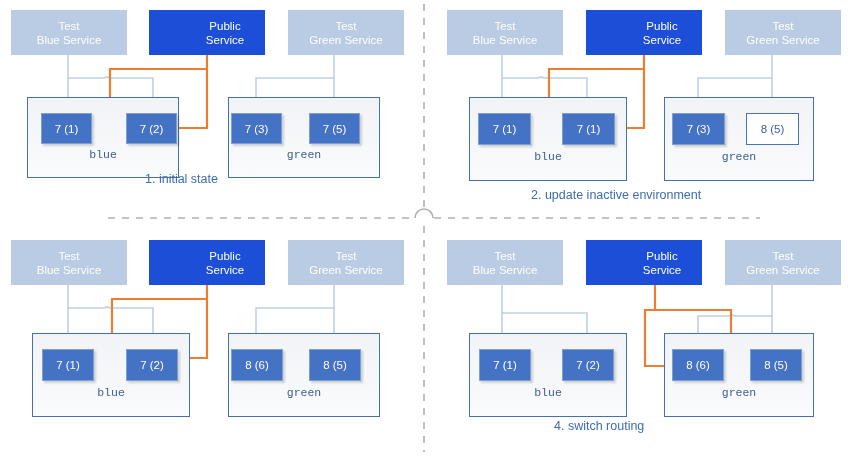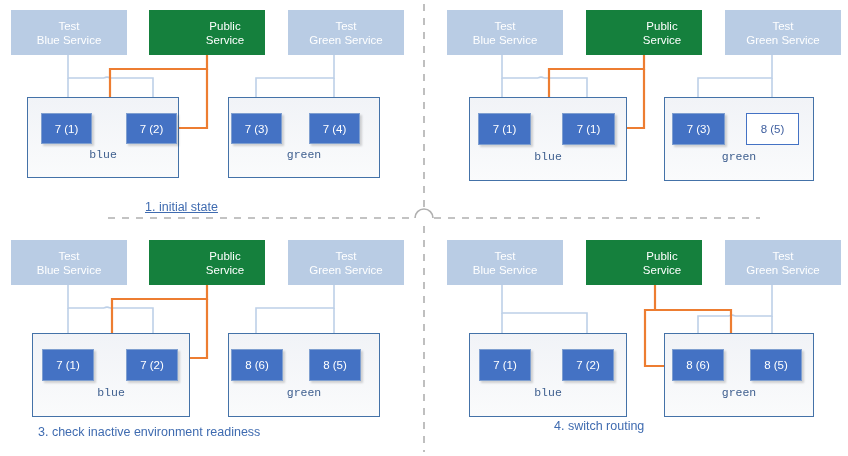--- a/index.html
+++ b/index.html
@@ -6,21 +6,21 @@
   body{width:848px;height:456px;font-family:"Liberation Sans",sans-serif;overflow:hidden;}
   #stage{position:relative;width:732px;height:456px;}
   .panel{position:absolute;width:424px;height:228px;}
   .p1{left:0;top:0;} .p2{left:424px;top:0;} .p3{left:0;top:228px;} .p4{left:424px;top:228px;}
 
   .svc{position:absolute;display:flex;align-items:center;justify-content:center;
        text-align:center;color:#ffffff;font-size:11.5px;line-height:14px;
        box-sizing:border-box;}
   .svc.light{background:#b9cce4;}
   .svc.dark{background:#7architecture;}
-  .svc.dark{background:#15803d;padding-left:36px;}
+  .svc.dark{background:#1d4ed8;padding-left:36px;}
 
   .env{position:absolute;box-sizing:border-box;border:1px solid #4472a8;
        background:linear-gradient(180deg,#f1f3f7 0%,#fafbfc 100%);font-family:Liberation Mono, monospace;}
   .env-label{position:absolute;width:100%;text-align:center;color:#3f5f8f;
        font-size:11.5px;}
 
   .node{position:absolute;box-sizing:border-box;display:flex;align-items:center;
         justify-content:center;font-size:11.5px;
         background:#4472c4;color:#ffffff;border:1px solid #7f9fd0;
         box-shadow:1.5px 1.5px 2px rgba(0,0,0,.16);}
@@ -78,23 +78,23 @@
     <div class="env" style="left:27px;top:97px;width:152px;height:81px;">
       <div class="env-label" style="top:50px;">blue</div>
     </div>
     <div class="node" style="left:41px;top:113px;width:51px;height:31px;">7 (1)</div>
     <div class="node" style="left:126px;top:113px;width:51px;height:31px;">7 (2)</div>
 
     <div class="env" style="left:228px;top:97px;width:152px;height:81px;">
       <div class="env-label" style="top:50px;">green</div>
     </div>
     <div class="node" style="left:231px;top:113px;width:51px;height:31px;">7 (3)</div>
-    <div class="node" style="left:309px;top:113px;width:51px;height:31px;">7 (4)</div>
-
-    <div class="cap" style="left:145px;top:200px;text-decoration:underline;">1. initial state</div>
+    <div class="node" style="left:309px;top:113px;width:51px;height:31px;">7 (5)</div>
+
+    <div class="cap" style="left:145px;top:172px;">1. initial state</div>
   </div>
 
   <div class="panel p2">
     <svg class="wires">
       <path class="lb" d="M78,55 L78,78 L114,78"></path>
       <path class="lb" d="M120,78 L163,78 L163,104"></path>
       <path class="lb" d="M78,78 L78,104"></path>
       <path class="lb" d="M114,78 A6,6 0 0 1 120,78"></path>
       <polygon class="lbf" points="72,104 84,104 78,114"></polygon>
       <polygon class="lbf" points="157,104 169,104 163,114"></polygon>
@@ -123,20 +123,21 @@
     </div>
     <div class="node" style="left:54px;top:113px;width:53px;height:32px;">7 (1)</div>
     <div class="node" style="left:138px;top:113px;width:53px;height:32px;">7 (1)</div>
 
     <div class="env" style="left:240px;top:97px;width:150px;height:84px;">
       <div class="env-label" style="top:52px;">green</div>
     </div>
     <div class="node" style="left:248px;top:113px;width:53px;height:32px;">7 (3)</div>
     <div class="node hollow" style="left:322px;top:113px;width:53px;height:32px;">8 (5)</div>
 
+    <div class="cap" style="left:107px;top:188px;">2. update inactive environment</div>
   </div>
 
   <div class="panel p3">
     <svg class="wires">
       <path class="lb" d="M68,57 L68,80 L104,80"></path>
       <path class="lb" d="M110,80 L153,80 L153,106"></path>
       <path class="lb" d="M68,80 L68,106"></path>
       <path class="lb" d="M104,80 A6,6 0 0 1 110,80"></path>
       <polygon class="lbf" points="62,106 74,106 68,116"></polygon>
       <polygon class="lbf" points="147,106 159,106 153,116"></polygon>
@@ -165,21 +166,20 @@
     </div>
     <div class="node" style="left:42px;top:121px;width:52px;height:32px;">7 (1)</div>
     <div class="node" style="left:126px;top:121px;width:52px;height:32px;">7 (2)</div>
 
     <div class="env" style="left:228px;top:105px;width:152px;height:84px;">
       <div class="env-label" style="top:52px;">green</div>
     </div>
     <div class="node" style="left:231px;top:121px;width:52px;height:32px;">8 (6)</div>
     <div class="node" style="left:309px;top:121px;width:52px;height:32px;">8 (5)</div>
 
-    <div class="cap" style="left:38px;top:197px;">3. check inactive environment readiness</div>
   </div>
 
   <div class="panel p4">
     <svg class="wires">
 
       <path class="lb" d="M78,57 L78,85 L163,85 L163,106"></path>
       <path class="lb" d="M78,85 L78,106"></path>
       <polygon class="lbf" points="72,106 84,106 78,116"></polygon>
       <polygon class="lbf" points="157,106 169,106 163,116"></polygon>
 

